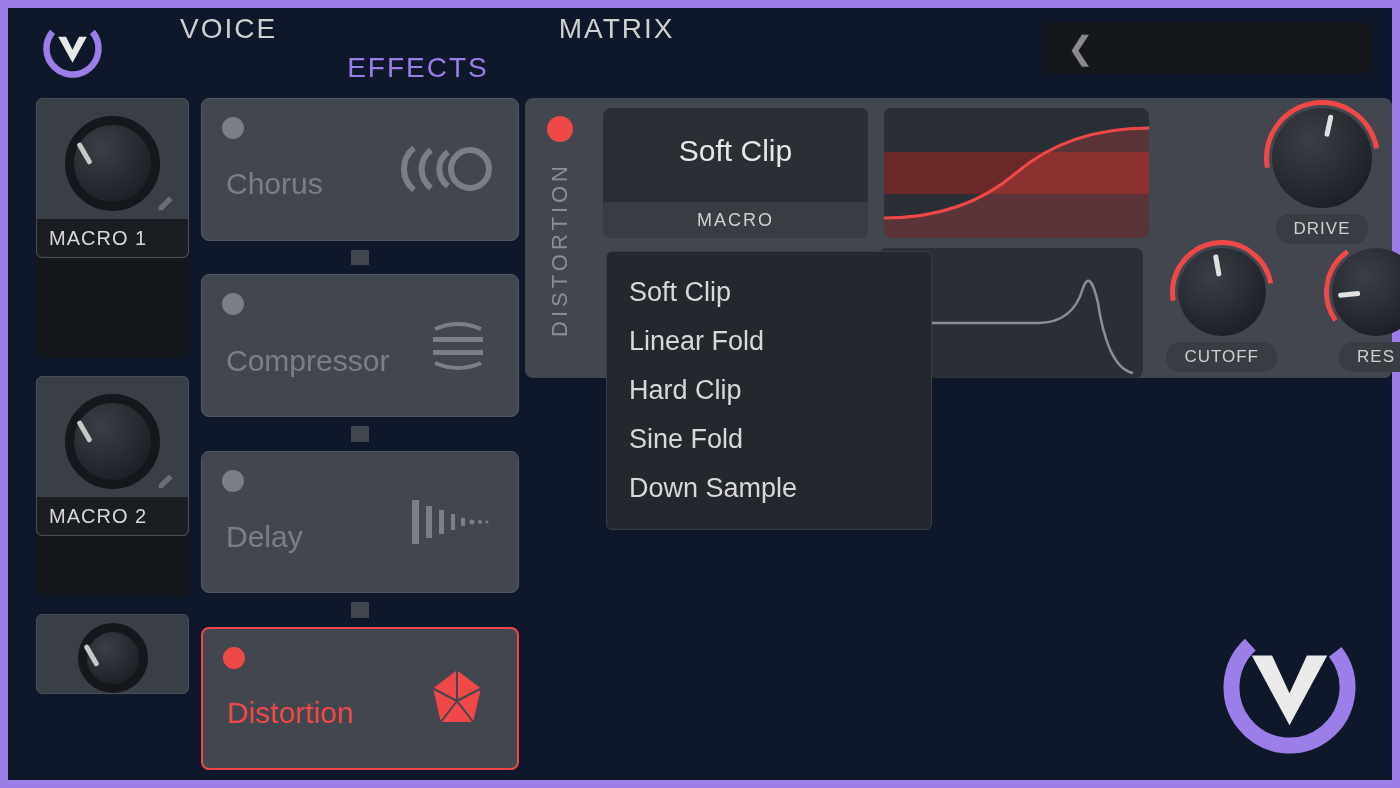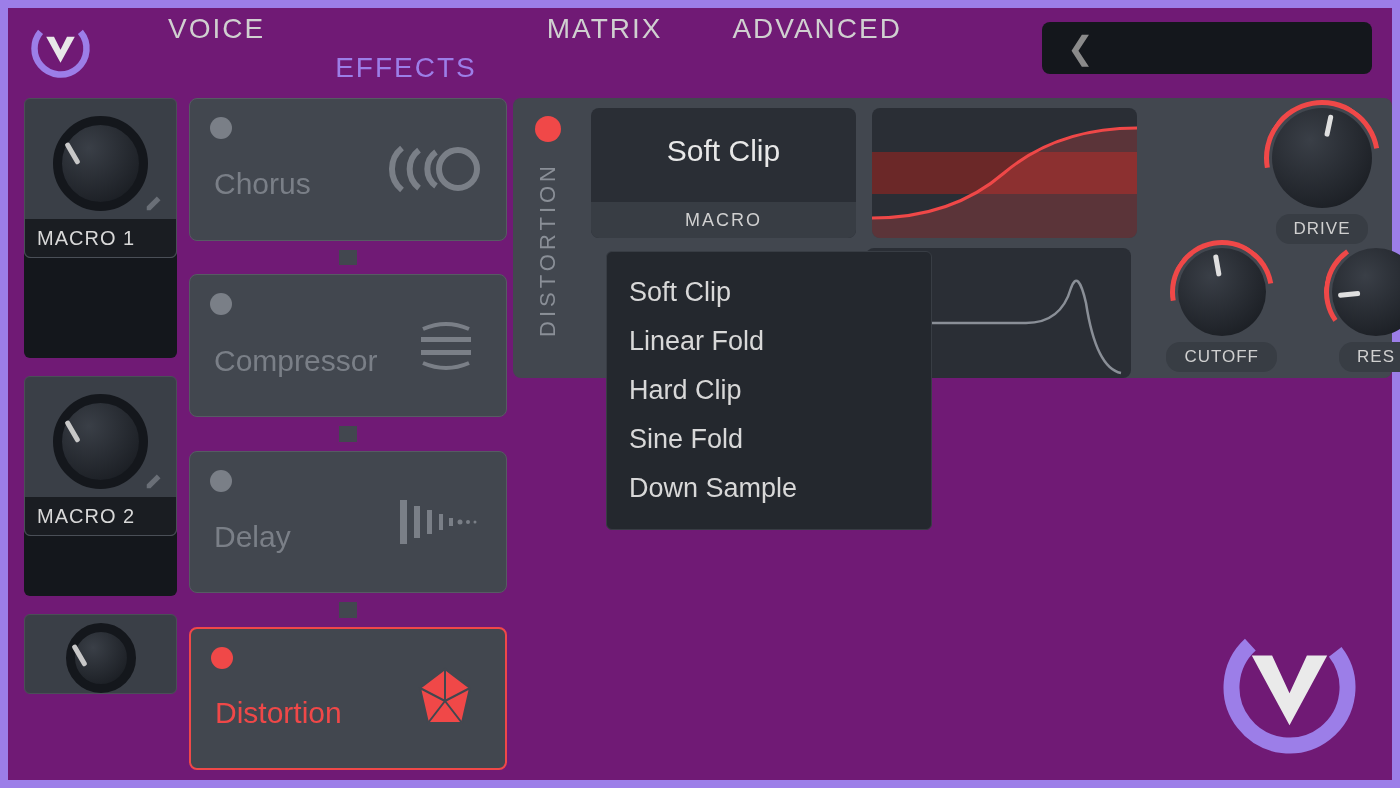--- a/index.html
+++ b/index.html
@@ -1,18 +1,18 @@
 <!DOCTYPE html>
 <html><head>
 <meta charset="utf-8">
 <style>
 *{box-sizing:border-box;margin:0;padding:0;font-family:'Segoe UI',Arial,sans-serif;}
 html,body{width:1400px;height:788px;overflow:hidden;}
 body{background:#9c7ee8;padding:8px;}
-.app{width:100%;height:100%;background:#701a75;position:relative;}
+.app{width:100%;height:100%;background:#0f172a;position:relative;padding-left:12px;}
 .header{height:80px;display:flex;align-items:center;padding:0 20px;gap:35px;}
 .logo{width:65px;height:65px;position:relative;}
 .logo-svg{width:100%;height:100%;}
 .nav{display:flex;gap:70px;margin-left:40px;}
 .nav-item{color:#d0d0d0;font-size:28px;letter-spacing:2px;cursor:pointer;font-weight:400;}
 .nav-item.active{color:#9c7ee8;margin-top:39px;}
 .preset-bar{margin-left:auto;background:#14171c;border-radius:8px;height:52px;width:330px;display:flex;align-items:center;padding:0 25px;}
 .chevron{color:#8a8a8a;font-size:32px;font-weight:200;}
 .body{display:flex;height:calc(100% - 80px);}
 .macro-col{width:175px;padding:10px 6px 10px 16px;display:flex;flex-direction:column;gap:18px;}
@@ -62,21 +62,20 @@
   <div class="logo">
    <svg class="logo-svg" viewBox="0 0 100 100">
     <circle cx="50" cy="50" r="40" fill="none" stroke="#9c7ee8" stroke-width="10" stroke-dasharray="180 80" transform="rotate(-40 50 50)"></circle>
     <path d="M28 32 L50 72 L72 32 L60 32 L50 52 L40 32 Z" fill="#e8e8e8"></path>
    </svg>
   </div>
   <div class="nav">
    <div class="nav-item">VOICE</div>
    <div class="nav-item active">EFFECTS</div>
    <div class="nav-item">MATRIX</div>
-   <div class="nav-item">ADVANCED</div>
   </div>
   <div class="preset-bar">
    <span class="chevron">❮</span>
   </div>
  </div>
 
  <div class="body">
   <div class="macro-col">
    <div>
     <div class="macro-box">

